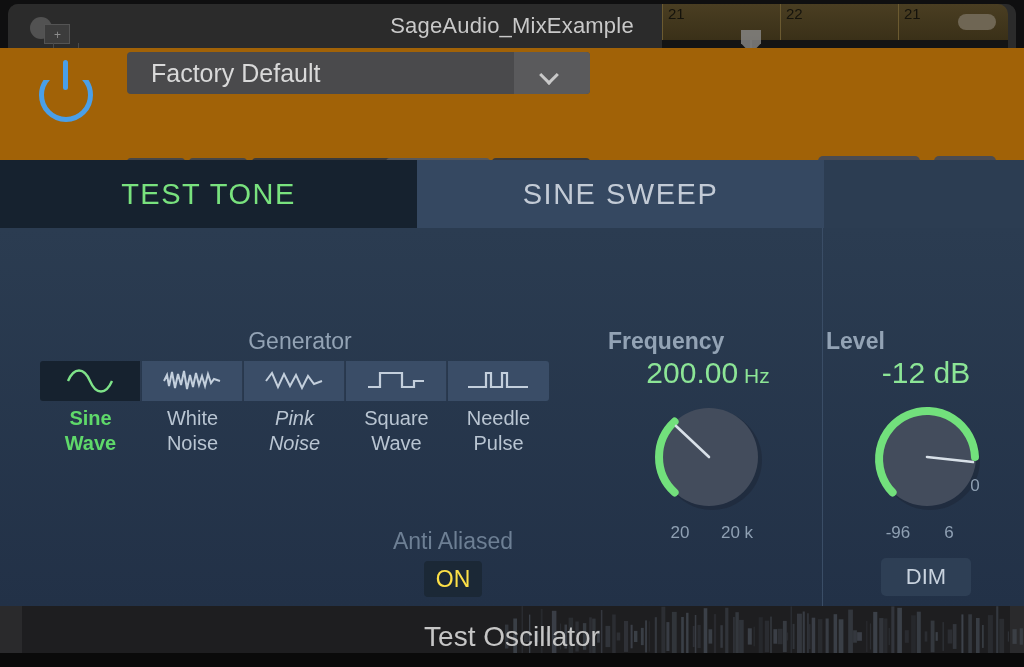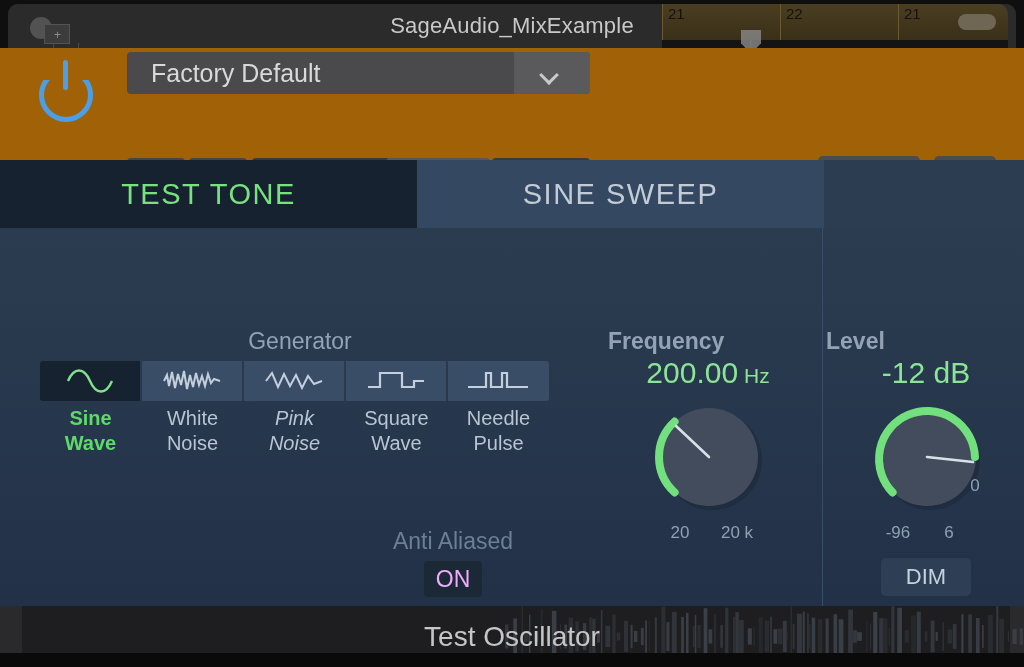--- a/index.html
+++ b/index.html
@@ -237,21 +237,21 @@
   .aa-label {
     position:absolute; left:353px; top:300px; width:200px; text-align:center;
     color:#6d7f94; font-size:23px;
   }
   .aa-btn {
     position:absolute; left:424px; top:333px; width:58px; height:36px;
     background:#1b2836; border-radius:4px;
   }
   .aa-btn-text {
     position:absolute; inset:0; line-height:36px; text-align:center;
-    color:#f0abfc; font-size:23px;
+    color:#fde047; font-size:23px;
   }
   .dim-btn {
     position:absolute; left:881px; top:330px; width:90px; height:38px;
     background:#2e3f55; border-radius:5px;
   }
   .dim-text {
     position:absolute; inset:0; line-height:38px; text-align:center;
     color:#c8d2de; font-size:22px;
   }
 

